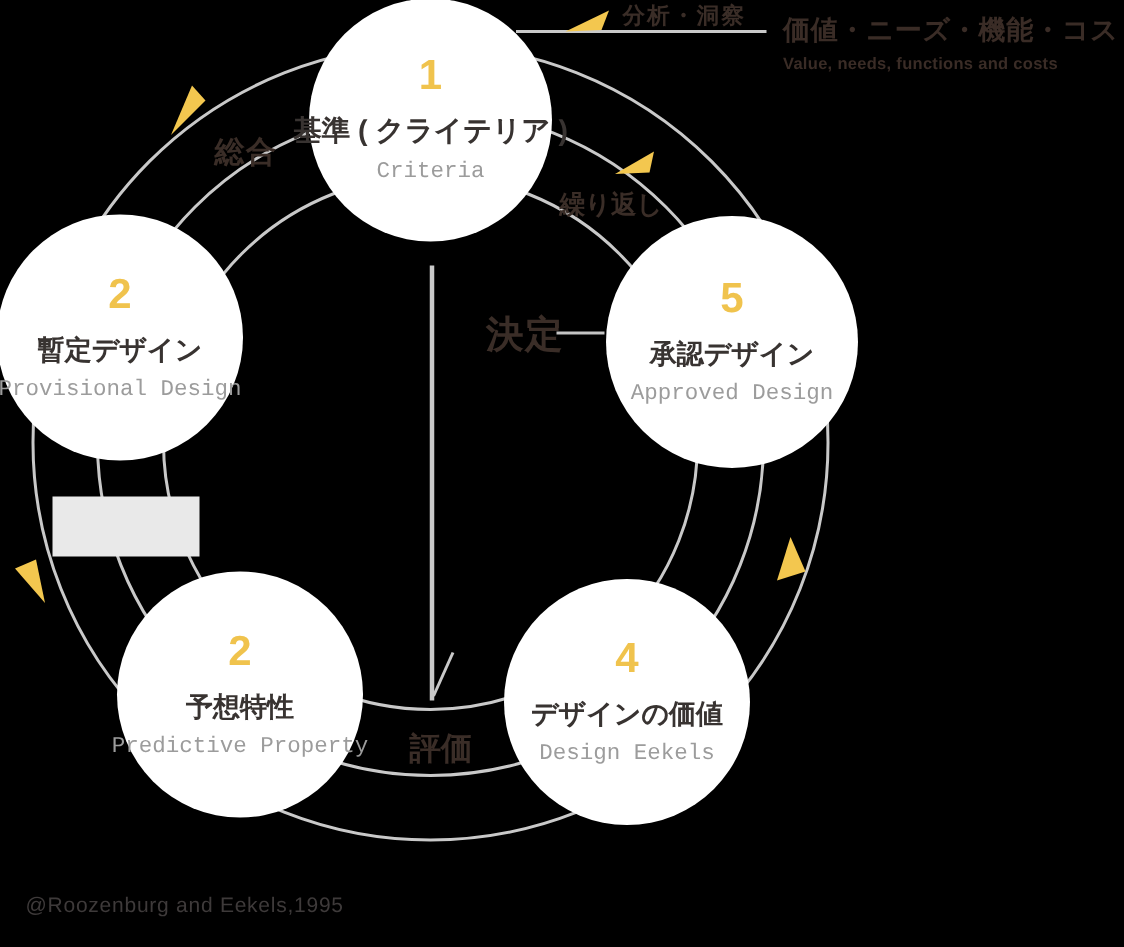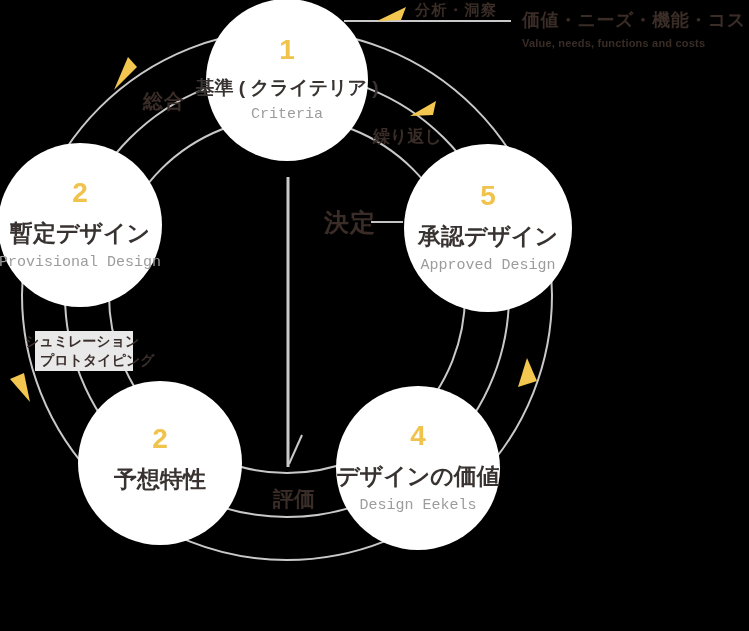--- a/index.html
+++ b/index.html
@@ -10,21 +10,21 @@
   }
   svg.layer{position:absolute;left:0;top:0;width:749px;height:631px;}
 
   
   .node{
     position:absolute;border-radius:50%;background:#ffffff;
     display:flex;flex-direction:column;align-items:center;justify-content:center;
     text-align:center;
   }
   .node .num{font-size:28px;font-weight:bold;color:#f0c34d;line-height:1;margin-bottom:12px;}
-  .node .jp{font-size:23px;font-weight:bold;color:#383331;line-height:1.25;margin-bottom:7px;white-space:nowrap;}
+  .node .jp{font-size:18px;font-weight:bold;color:#383331;line-height:1.25;margin-bottom:7px;white-space:nowrap;}
   .node .en{font-size:15px;color:#9c9c9c;line-height:1.1;white-space:nowrap;font-family:Liberation Mono, monospace;}
   .n1{left:206px;top:-1px;width:162px;height:162px;}
   .n1 .jp{font-size:19px;}
   .n2{left:-2px;top:143px;width:164px;height:164px;}
   .n5{left:404px;top:144px;width:168px;height:168px;}
   .n3{left:78px;top:381px;width:164px;height:164px;}
   .n4{left:336px;top:386px;width:164px;height:164px;}
 
   
   .lbl{position:absolute;color:#3a2d27;font-weight:bold;white-space:nowrap;}
@@ -82,20 +82,21 @@
 
   <div class="node n5">
     <div class="num">5</div>
     <div class="jp">承認デザイン</div>
     <div class="en">Approved Design</div>
   </div>
 
   <div class="node n3">
     <div class="num">2</div>
     <div class="jp">予想特性</div>
+    <div class="en">Predictive Property</div>
   </div>
 
   <div class="node n4">
     <div class="num">4</div>
     <div class="jp">デザインの価値</div>
     <div class="en">Design Eekels</div>
   </div>
 
   <div class="lbl lbl-analysis">分析・洞察</div>
 
@@ -103,19 +104,16 @@
     <div class="input-title">価値・ニーズ・機能・コスト</div>
     <div class="input-sub">Value, needs, functions and costs</div>
   </div>
 
   <div class="lbl lbl-synthesis">総合</div>
   <div class="lbl lbl-iteration">繰り返し</div>
   <div class="lbl lbl-decision">決定</div>
   <div class="lbl lbl-evaluation">評価</div>
 
   <div class="sim-box"></div>
-  <div class="sim-label">
-    <div class="l1">シュミレーション</div>
-    <div class="l2">プロトタイピング</div>
-  </div>
 
+  <div class="credit">@Roozenburg and Eekels,1995</div>
 
 </div>
 
 </body></html>

